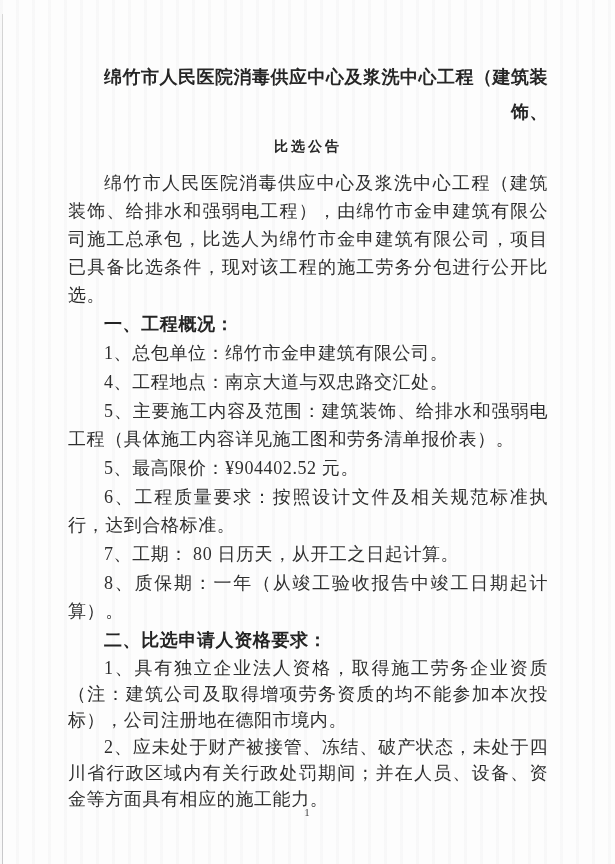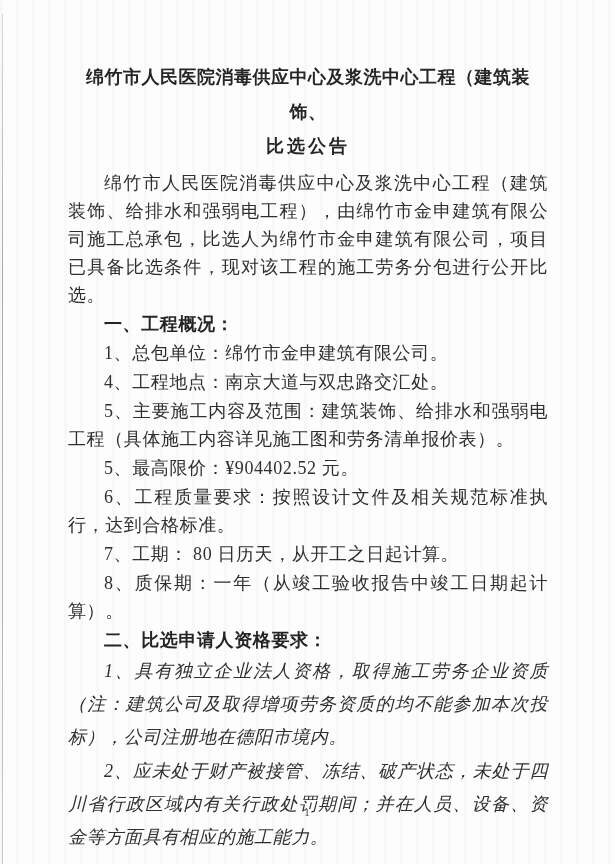--- a/index.html
+++ b/index.html
@@ -28,52 +28,51 @@
     width: 1px;
     background: linear-gradient(#d8d8d8, #a9a9ab 30%, #b5b5b7 70%, #c9c9cb);
   }
   .content {
     position: absolute;
     left: 68px;
     top: 60px;
     width: 480px;
   }
   .title {
-    text-align: center;
+    text-align: right;
     font-weight: bold;
     font-size: 18px;
     line-height: 35px;
     color: #262626;
     letter-spacing: 0.5px;
   }
   .subtitle {
     text-align: center;
     font-weight: bold;
-    font-size: 18px;
+    font-size: 14px;
     line-height: 33px;
     letter-spacing: 3px;
     color: #262626;
     margin-bottom: 6px;
   }
   .para {
     font-size: 18px;
     line-height: 28px;
     text-align: justify;
     text-indent: 2em;
     letter-spacing: 0.6px;
     margin-bottom: 1px;
     color: #2f2f2f;
   }
   .para.heading {
     font-weight: bold;
     color: #242424;
   }
   .para.tight {
-    line-height: 33px;
-    font-style: italic;
+    line-height: 26px;
   }
   .u {
     text-underline-offset: 3px;
     white-space: pre;
   }
   .page-number {
     position: absolute;
     left: 0;
     right: 0;
     bottom: 46px;

